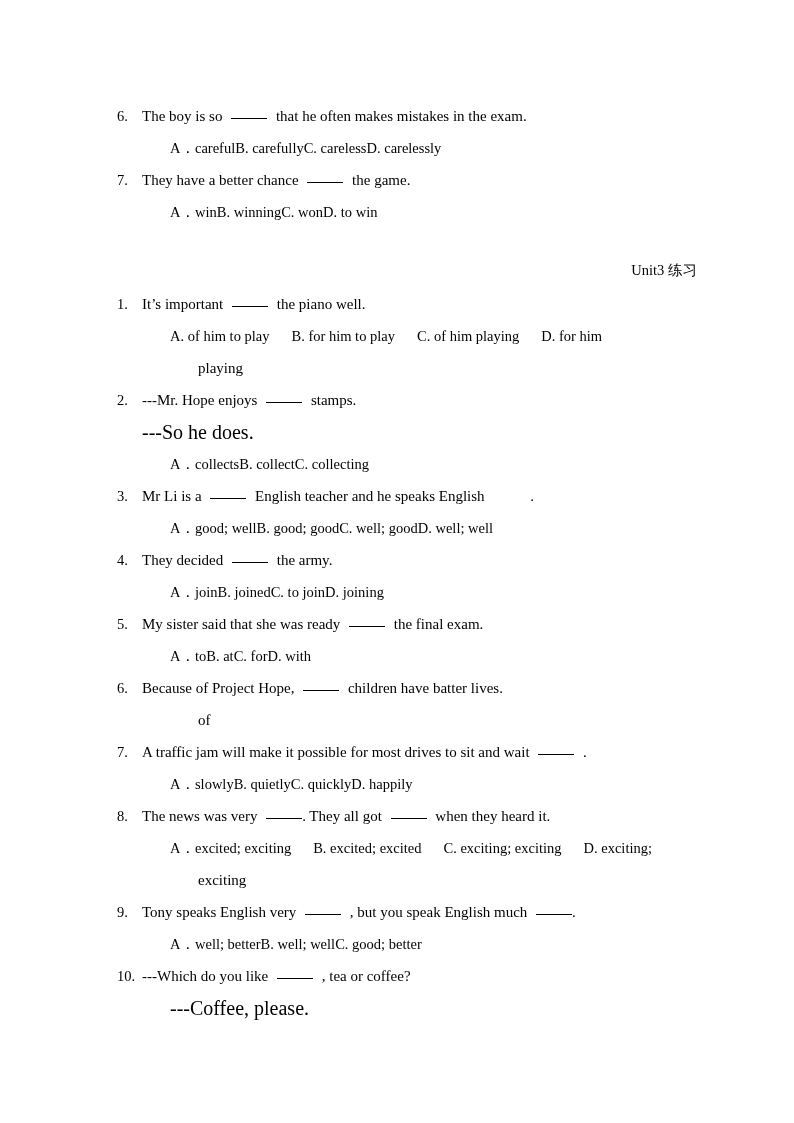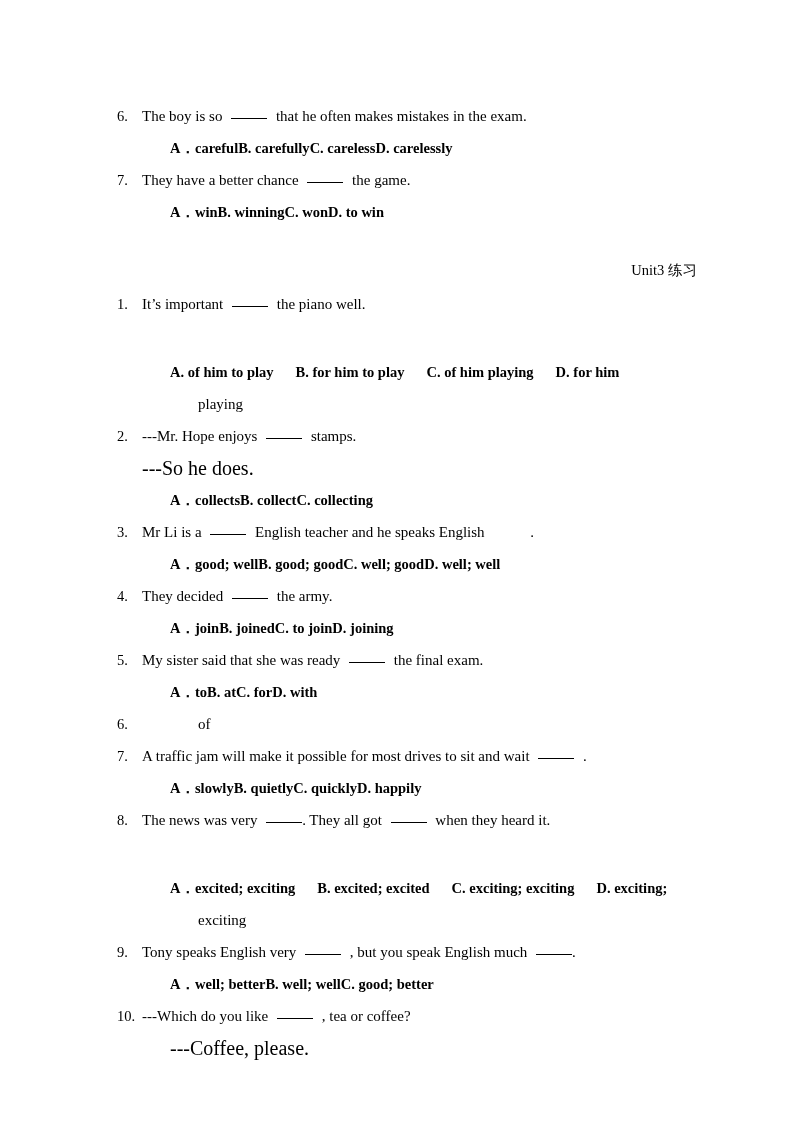--- a/index.html
+++ b/index.html
@@ -59,27 +59,26 @@
   
   .opts {
     font-size: 14.5px;
     line-height: 32px;
     padding-left: 28px;
     position: relative;
   }
   .opts-row {
     display: block;
     white-space: nowrap;
-    font-weight: bold;
   }
   .opt {
     display: inline-block;
     vertical-align: top;
   }
-  .w-free   > .opt { min-width: 0; margin-right: 22px; margin-top: 36px; }
+  .w-free   > .opt { min-width: 0; margin-right: 22px; }
   .opt:last-child { min-width: 0; }
 
   .opt-cont {
     display: block;
     padding-left: 28px;
     font-size: 15px;
     line-height: 32px;
   }
 
   .section-head {
@@ -214,20 +213,25 @@
           <span class="opts-row">
             <span class="opt">A．to</span><span class="opt">B. at</span><span class="opt">C. for</span><span class="opt">D. with</span>
           </span>
         </div>
       </div>
     </div>
 
     <div class="q">
       <div class="q-num">6.</div>
       <div class="q-body">
+        <div class="stem">
+          <span>Because of Project Hope,</span>
+          <span class="blank"></span>
+          <span>children have batter lives.</span>
+        </div>
         <div class="opts w-wide">
           <span class="opt-cont">of</span>
         </div>
       </div>
     </div>
 
     <div class="q">
       <div class="q-num">7.</div>
       <div class="q-body">
         <div class="stem">

